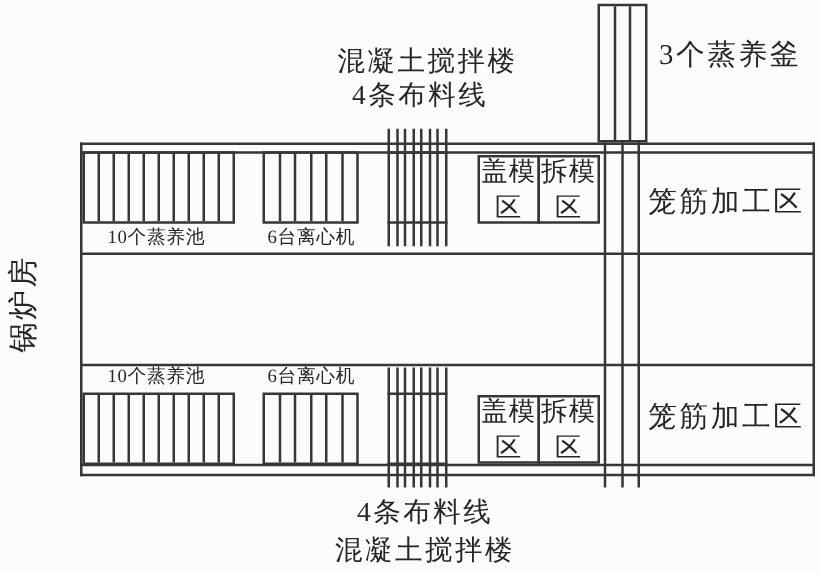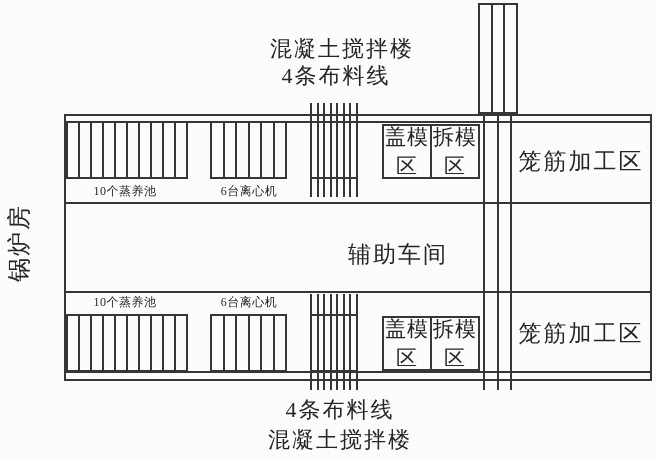--- a/index.html
+++ b/index.html
@@ -17,40 +17,41 @@
   .cellbox i{flex:1; border-right:2px solid var(--line);}
   .cellbox i:last-child{border-right:none;}
   .strokes{position:absolute; display:flex; justify-content:space-between;}
   .strokes i{width:2px; height:100%; background:var(--line);}
   .frame-tb{position:absolute; box-sizing:border-box;
     border-top:2px solid var(--line); border-bottom:2px solid var(--line);}
   .lbl{position:absolute; transform:translate(-50%,-50%); white-space:nowrap;
     letter-spacing:2px; line-height:1;}
   .lbl.rot{transform:translate(-50%,-50%) rotate(-90deg);}
   .f24{font-size:24px;} .f23{font-size:23px;} .f22{font-size:22px;}
-  .f18{font-size:12px; letter-spacing:0.5px;font-family:Liberation Serif, serif;}
+  .f18{font-size:15px; letter-spacing:0.5px;font-family:Liberation Serif, serif;}
   .box-label{position:absolute; box-sizing:border-box; border:2px solid var(--line);
     display:flex; flex-direction:column; align-items:center; justify-content:center;
     font-size:21px; line-height:1.35; letter-spacing:1px; text-align:center;}
 </style>
 </head>
 <body>
 
 <div class="canvas">
 
   <div class="lbl rot f24" style="left:19px; top:243px;">锅炉房</div>
 
   <div class="lbl f22" style="left:342px; top:49px;">混凝土搅拌楼</div>
   <div class="lbl f22" style="left:336px; top:76px;">4条布料线</div>
 
   <div class="cellbox" style="left:478px; top:3px; width:40px; height:111px;">
       <i></i>
       <i></i>
       <i></i>
     </div>
+  <div class="lbl f23" style="left:584px; top:44px;">3个蒸养釜</div>
 
   <div class="strokes" style="left:483px; top:112px; width:29px; height:278px;">
       <i></i>
       <i></i>
       <i></i>
     </div>
 
   <div class="hline" style="left:64px; top:114px; width:588px;"></div>
   <div class="hline" style="left:64px; top:121px; width:588px;"></div>
   <div class="hline" style="left:64px; top:202px; width:588px;"></div>
@@ -100,21 +101,20 @@
     <span>盖模</span>
     <span>区</span>
   </div>
   <div class="box-label" style="left:430px; top:124px; width:50px; height:55px;">
     <span>拆模</span>
     <span>区</span>
   </div>
 
   <div class="lbl f23" style="left:581px; top:161px;">笼筋加工区</div>
 
-  <div class="lbl f23" style="left:398px; top:254px;">辅助车间</div>
 
   <div class="lbl f18" style="left:125px; top:302px;">10个蒸养池</div>
   <div class="cellbox" style="left:66px; top:314px; width:122px; height:58px;">
       <i></i>
       <i></i>
       <i></i>
       <i></i>
       <i></i>
       <i></i>
       <i></i>

